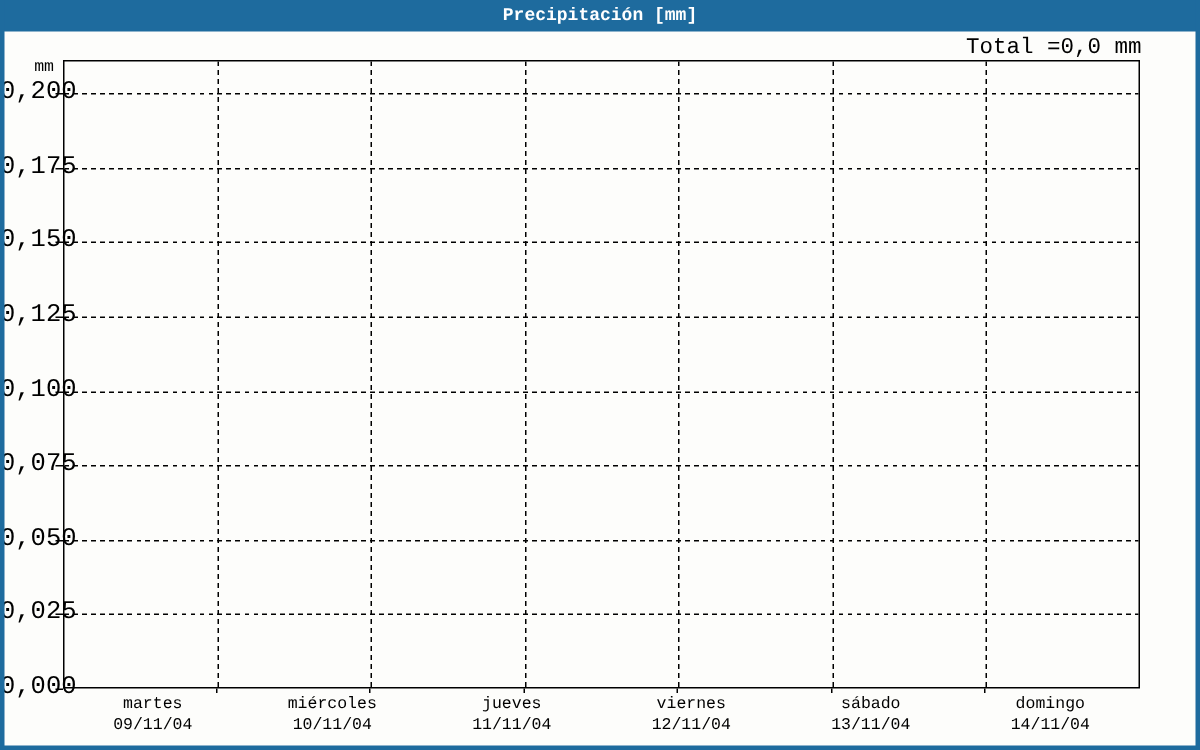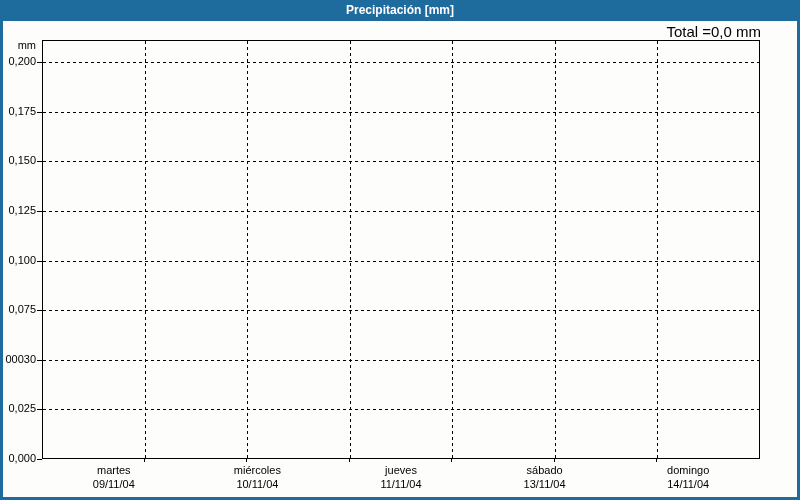--- a/index.html
+++ b/index.html
@@ -1,21 +1,21 @@
 <!DOCTYPE html>
 <html><head>
 <meta charset="utf-8">
 <style>
   html, body { margin: 0; padding: 0; background: #ffffff; }
   .window {
     position: relative;
     width: 800px;
     height: 500px;
     background: #fdfdfb;
-    font-family: Liberation Sans, sans-serif;
+    font-family: Liberation Mono, monospace;
     color: #000000;
     overflow: hidden;
   }
   .titlebar {
     position: absolute;
     left: 0; top: 0;
     width: 800px; height: 21px;
     background: #1e6b9e;
     color: #ffffff;
     font-size: 12px;
@@ -76,21 +76,21 @@
   .bar {
     position: absolute;
     bottom: 0;
     background: #1e6b9e;
   }
   .ytick-label {
     position: absolute;
     left: 0;
     width: 36px;
     text-align: right;
-    font-size: 11px;
+    font-size: 17px;
     line-height: 13px;
     height: 13px;
   }
   .ytick-mark {
     position: absolute;
     left: 37px;
     width: 5px;
     height: 1px;
     background: #000000;
   }
@@ -156,21 +156,21 @@
       <div class="ytick-label" style="top: 105px;">0,175</div>
       <div class="ytick-mark" style="top: 112px;"></div>
       <div class="ytick-label" style="top: 154px;">0,150</div>
       <div class="ytick-mark" style="top: 161px;"></div>
       <div class="ytick-label" style="top: 204px; text-align: right;">0,125</div>
       <div class="ytick-mark" style="top: 211px;"></div>
       <div class="ytick-label" style="top: 254px;">0,100</div>
       <div class="ytick-mark" style="top: 261px;"></div>
       <div class="ytick-label" style="top: 303px;">0,075</div>
       <div class="ytick-mark" style="top: 310px;"></div>
-      <div class="ytick-label" style="top: 353px;">00030</div>
+      <div class="ytick-label" style="top: 353px;">0,050</div>
       <div class="ytick-mark" style="top: 360px;"></div>
       <div class="ytick-label" style="top: 402px;">0,025</div>
       <div class="ytick-mark" style="top: 409px;"></div>
       <div class="ytick-label" style="top: 452px;">0,000</div>
       <div class="ytick-mark" style="top: 459px;"></div>
     </div>
   <div id="xticks">
       <div class="xtick-mark" style="left: 144px;"></div>
       <div class="xtick-mark" style="left: 246px;"></div>
       <div class="xtick-mark" style="left: 349px;"></div>
@@ -186,20 +186,24 @@
       </div>
       <div class="xcell">
         <div>miércoles</div>
         <div>10/11/04</div>
       </div>
       <div class="xcell">
         <div>jueves</div>
         <div>11/11/04</div>
       </div>
       <div class="xcell">
+        <div>viernes</div>
+        <div>12/11/04</div>
+      </div>
+      <div class="xcell">
         <div>sábado</div>
         <div>13/11/04</div>
       </div>
       <div class="xcell">
         <div>domingo</div>
         <div>14/11/04</div>
       </div>
     </div>
 
   <div class="border-left"></div>

